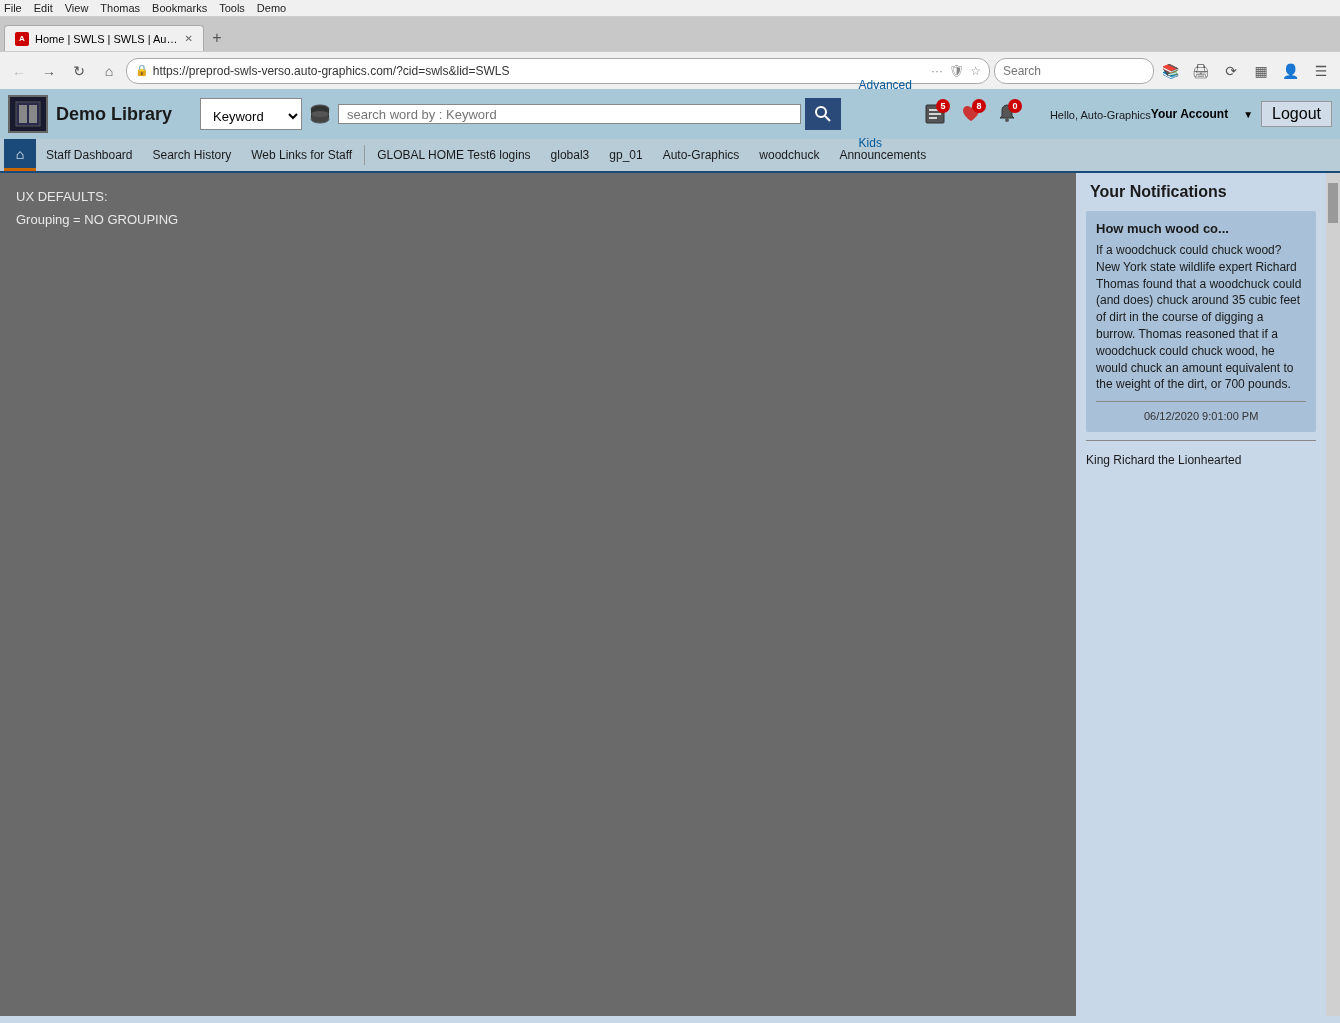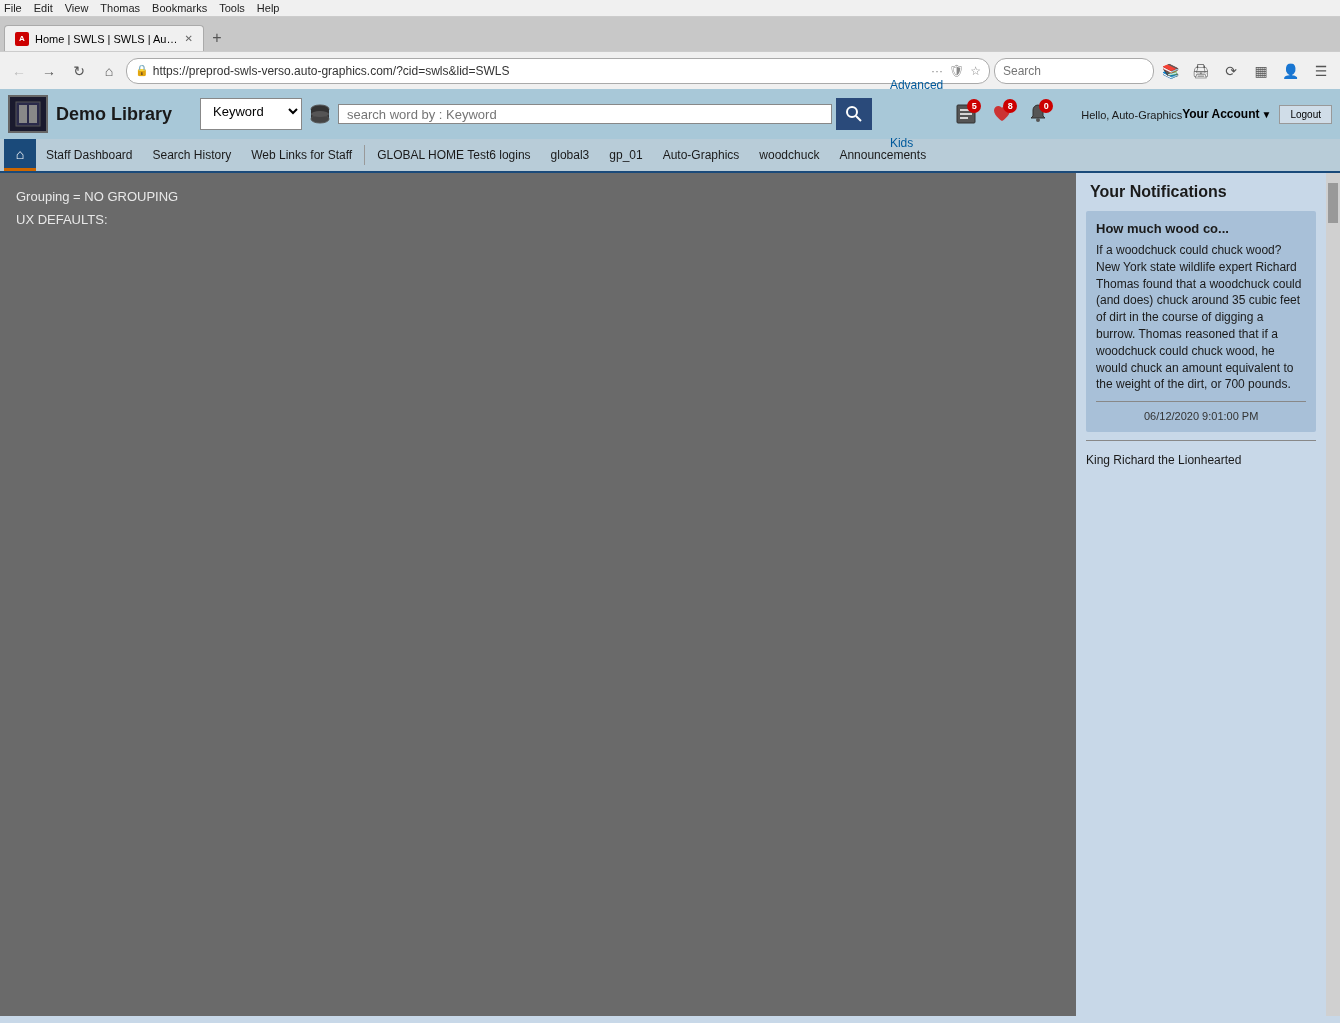--- a/index.html
+++ b/index.html
@@ -23,37 +23,37 @@
     .address-icons { display: flex; gap: 6px; color: #888; font-size: 12px; }
     .search-bar-nav { display: flex; align-items: center; background: white; border: 1px solid #aaa; border-radius: 12px; padding: 2px 8px; gap: 4px; height: 26px; width: 160px; }
     .search-bar-nav input { border: none; outline: none; background: transparent; font-size: 12px; color: #666; width: 100%; }
     .nav-icons-right { display: flex; gap: 4px; align-items: center; }
 
     
     .app-header { background: #a8c8d8; padding: 4px 8px; display: flex; align-items: center; gap: 8px; height: 50px; }
     .app-logo { width: 40px; height: 38px; background: #1a1a2e; border: 2px solid #666; display: flex; align-items: center; justify-content: center; color: white; font-size: 18px; flex-shrink: 0; }
     .app-title { font-size: 18px; font-weight: bold; color: #1a1a1a; flex-shrink: 0; }
     .search-section { display: flex; align-items: center; flex: 1; gap: 4px; margin-left: 20px; }
-    .keyword-dropdown { display: flex; align-items: flex-start; background: white; border: 1px solid #888; height: 32px; }
+    .keyword-dropdown { display: flex; align-items: flex-end; background: white; border: 1px solid #888; height: 32px; }
     .keyword-select { border: none; outline: none; background: transparent; padding: 4px 8px; font-size: 13px; min-width: 100px; cursor: pointer; }
     .db-icon { width: 28px; height: 28px; cursor: pointer; display: flex; align-items: center; justify-content: center; }
     .search-input-main { flex: 1; height: 20px; border: 1px solid #888; padding: 4px 8px; font-size: 13px; color: #888; outline: none; }
     .search-btn { width: 36px; height: 32px; background: #2a4a7a; border: none; cursor: pointer; display: flex; align-items: center; justify-content: center; }
     .search-btn svg { fill: white; }
     .header-links { display: flex; gap: 4px; font-size: 12px; color: #005a9c; }
     .icon-badge { position: relative; width: 30px; height: 30px; display: flex; align-items: center; justify-content: center; cursor: pointer; }
     .icon-badge .badge { position: absolute; top: 0; right: 0; background: #cc0000; color: white; border-radius: 50%; width: 14px; height: 14px; font-size: 9px; display: flex; align-items: center; justify-content: center; font-weight: bold; }
 
     
     .nav-bar { background: #b8ccd8; border-bottom: 2px solid #1a4a7a; display: flex; align-items: center; padding: 0 4px; height: 34px; }
     .nav-home { width: 32px; height: 32px; background: #1a4a7a; display: flex; align-items: center; justify-content: center; cursor: pointer; color: white; font-size: 14px; border-bottom: 3px solid #cc6600; }
     .nav-link { padding: 6px 10px; font-size: 12px; color: #1a1a1a; text-decoration: none; cursor: pointer; white-space: nowrap; }
     .nav-separator { width: 1px; height: 20px; background: #999; margin: 0 2px; }
-    .account-dropdown { display: flex; align-items: center; gap: 2px; cursor: pointer; }
-    .logout-btn { background: #d0dde8; border: 1px solid #999; padding: 3px 10px; font-size: 10px; cursor: pointer; }
+    .account-dropdown { display: flex; align-items: center; gap: 15px; cursor: pointer; }
+    .logout-btn { background: #d0dde8; border: 1px solid #999; padding: 3px 10px; font-size: 16px; cursor: pointer; }
 
     
     .main-content { display: flex; height: calc(1023px - 180px); }
 
     .content-area { flex: 1; background: #6a6a6a; padding: 16px; }
     .content-text { color: #e8e8e8; font-size: 13px; margin-bottom: 8px; }
 
     
     .notifications-panel { width: 250px; background: #c8d8e8; padding: 10px; overflow-y: auto; }
     .notifications-title { font-size: 16px; font-weight: bold; color: #1a1a1a; margin-bottom: 10px; padding-left: 4px; }
@@ -76,21 +76,21 @@
 </head>
 <body>
 
 <div class="browser-menubar">
   <span>File</span>
   <span>Edit</span>
   <span>View</span>
   <span>Thomas</span>
   <span>Bookmarks</span>
   <span>Tools</span>
-  <span>Help</span>
+  <span>Demo</span>
 </div>
 
 <div class="browser-tabbar">
   <div class="browser-tab">
     <div class="tab-favicon">A</div>
     <span class="tab-title">Home | SWLS | SWLS | Auto-G...</span>
     <span class="tab-close">✕</span>
   </div>
   <button class="browser-tab-new">+</button>
 </div>
@@ -204,22 +204,22 @@
   <a class="nav-link">GLOBAL HOME Test6 logins</a>
   <a class="nav-link">global3</a>
   <a class="nav-link">gp_01</a>
   <a class="nav-link">Auto-Graphics</a>
   <a class="nav-link">woodchuck</a>
   <a class="nav-link">Announcements</a>
 </div>
 
 <div class="main-content">
   <div class="content-area">
+    <div class="content-text">UX DEFAULTS:</div>
     <div class="content-text">Grouping = NO GROUPING</div>
-    <div class="content-text">UX DEFAULTS:</div>
   </div>
 
   <div class="notifications-panel">
     <div class="notifications-title">Your Notifications</div>
     <div class="notification-card">
       <div class="notification-card-title">How much wood co...</div>
       <div class="notification-card-body">If a woodchuck could chuck wood? New York state wildlife expert Richard Thomas found that a woodchuck could (and does) chuck around 35 cubic feet of dirt in the course of digging a burrow. Thomas reasoned that if a woodchuck could chuck wood, he would chuck an amount equivalent to the weight of the dirt, or 700 pounds.</div>
       <hr class="notification-divider">
       <div class="notification-card-date">06/12/2020 9:01:00 PM</div>
     </div>

